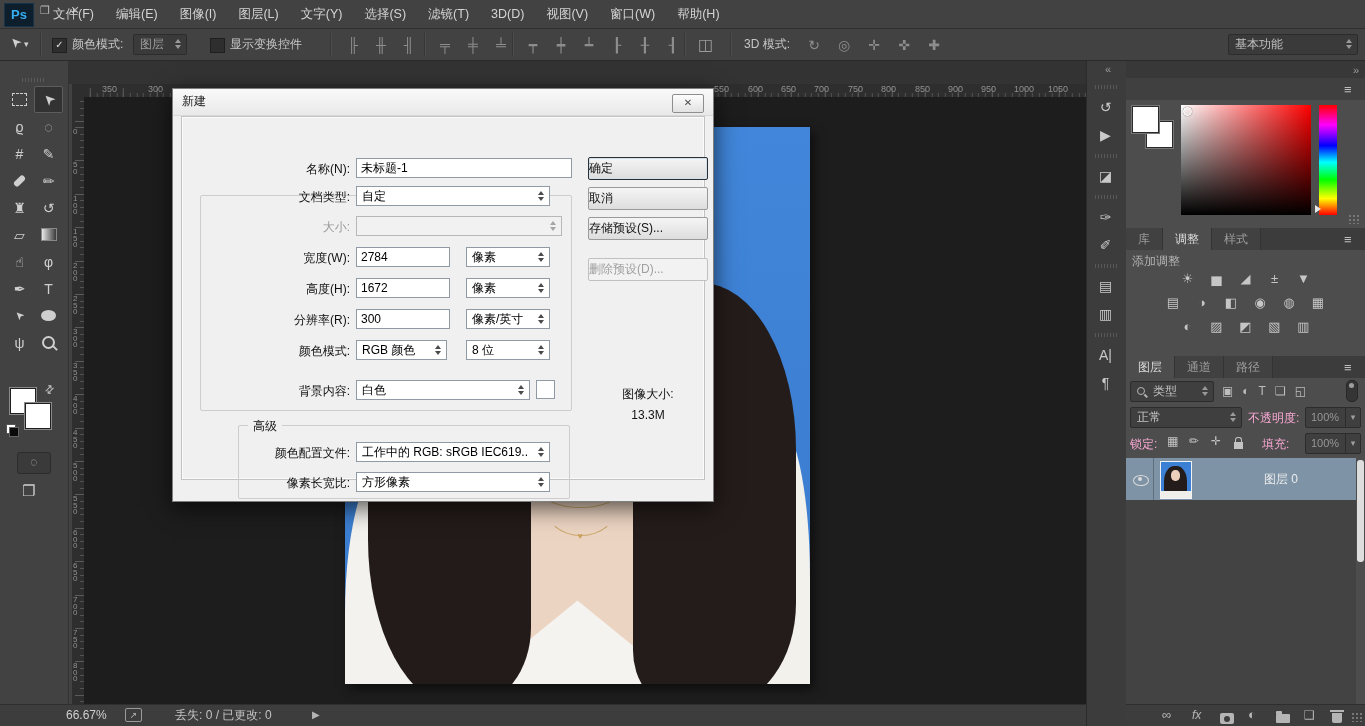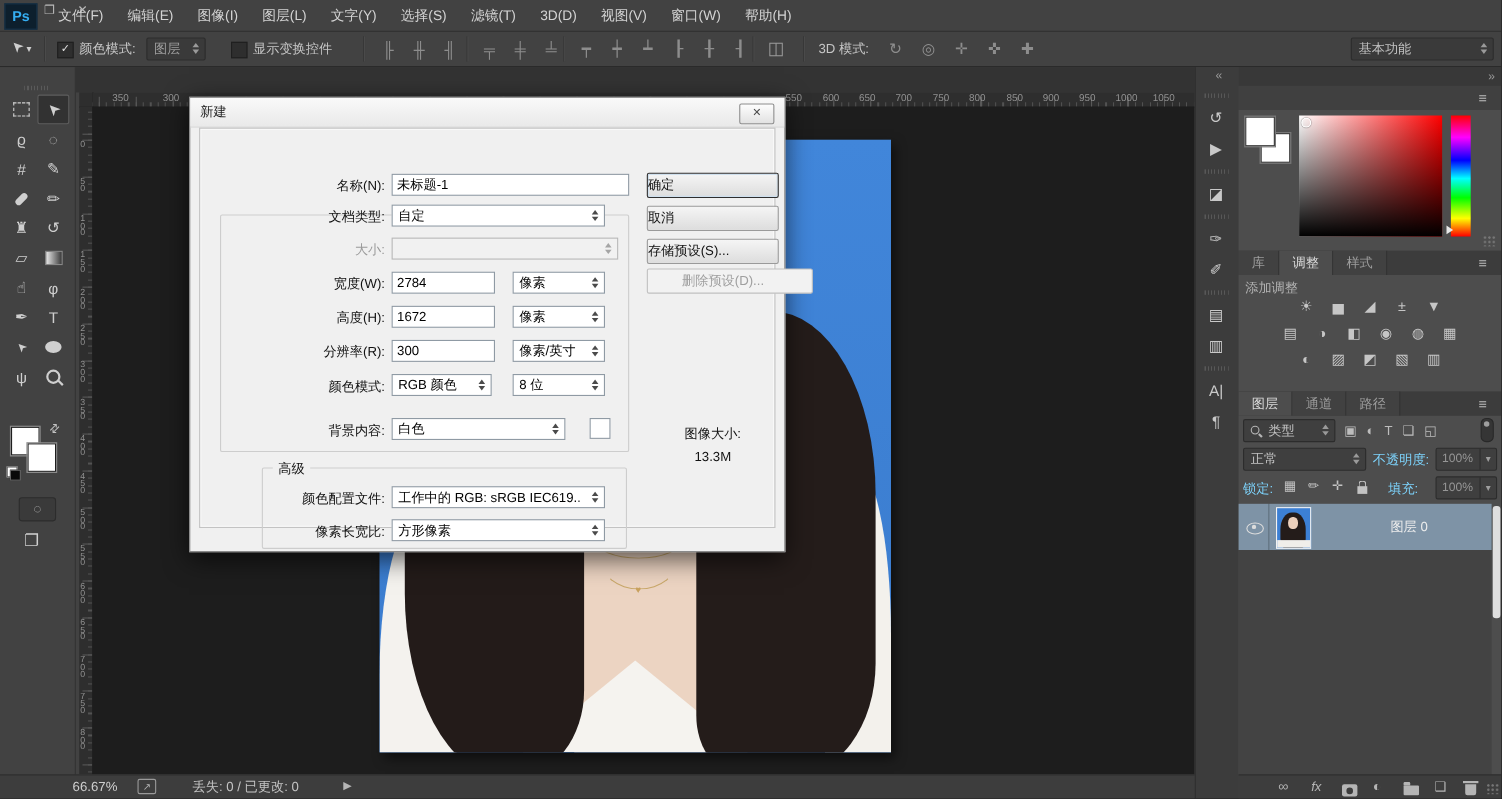--- a/index.html
+++ b/index.html
@@ -139,21 +139,21 @@
   
   #lf-dd{left:1130px;top:381px;width:82px;}
   .mag{display:inline-block;width:6px;height:6px;border:1.5px solid #b5b5b5;border-radius:50%;position:relative;margin:0 4px 0 0;}
   .mag::after{content:'';position:absolute;width:4px;height:1.5px;background:#b5b5b5;right:-4px;bottom:-2px;transform:rotate(45deg);}
   #lfIcons{left:1222px;top:381px;height:19px;display:flex;gap:9px;align-items:center;position:absolute;}
   .lf-ic{color:#bdbdbd;font-size:12px;}
   #lf-toggle{left:1346px;top:380px;width:10px;height:20px;background:#353535;border:1px solid #282828;border-radius:5px;position:absolute;}
   #lf-toggle::after{content:'';position:absolute;left:1.5px;top:2px;width:5px;height:5px;border-radius:50%;background:#9e9e9e;}
   #blend-dd{left:1130px;top:407px;width:110px;}
   #blend-dd .val{color:#c3c3c3;}
-  .plabel{position:absolute;color:#7dd3fc;font-size:12px;}
+  .plabel{position:absolute;color:#f9a8d4;font-size:12px;}
   .val-dd{position:absolute;background:#3f3f3f;border:1px solid #2c2c2c;border-radius:2px;height:19px;}
   .val-dd .v{position:absolute;left:5px;font-size:11px;line-height:19px;color:#969696;}
   .val-dd .btn{position:absolute;right:0;top:0;width:14px;height:100%;border-left:1px solid #2c2c2c;color:#9e9e9e;
                font-size:9px;text-align:center;line-height:19px;}
   .lock-ic{position:absolute;color:#c3c3c3;font-size:12px;top:434px;}
   .lockico{width:9px;height:7px;background:#c3c3c3;position:relative;display:inline-block;}
   .lockico::before{content:'';position:absolute;top:-5px;left:1px;width:5px;height:5px;border:1.5px solid #c3c3c3;border-bottom:none;border-radius:3px 3px 0 0;}
   #layer-row{left:1126px;top:458px;width:230px;height:42px;background:#7e93a6;}
   #eye-col{left:1126px;top:458px;width:27px;height:42px;border-right:1px solid rgba(0,0,0,.25);position:absolute;}
   .eye{position:absolute;left:7px;top:17px;width:14px;height:9px;border:1.5px solid #dcdcdc;border-radius:60% 60%;}
@@ -677,21 +677,21 @@
       </div>
       <div class="wdd" style="left:284px;top:223px;width:84px;">
         <span class="val">8 位</span>
         <span class="spin">
             <i class="up"></i>
             <i class="dn"></i>
           </span>
       </div>
 
       <span class="dlabel" style="left:38px;top:266px;">背景内容:</span>
-      <div class="wdd" style="left:174px;top:263px;width:158px;">
+      <div class="wdd" style="left:174px;top:263px;width:174px;">
         <span class="val">白色</span>
         <span class="spin">
             <i class="up"></i>
             <i class="dn"></i>
           </span>
       </div>
       <div id="bg-color-swatch"></div>
 
       <div id="adv-frame"></div>
       <span id="adv-legend">高级</span>
@@ -710,20 +710,20 @@
         <span class="val">方形像素</span>
         <span class="spin">
             <i class="up"></i>
             <i class="dn"></i>
           </span>
       </div>
 
       <div class="dbtn default" style="top:40px;">确定</div>
       <div class="dbtn" style="top:70px;">取消</div>
       <div class="dbtn" style="top:100px;">存储预设(S)...</div>
-      <div class="dbtn disabled" style="top:127px;padding-left:31px;">删除预设(D)...</div>
+      <div class="dbtn disabled" style="top:141px;">删除预设(D)...</div>
 
       <span id="imgsize-label">图像大小:</span>
       <span id="imgsize-value">13.3M</span>
     </div>
   </div>
 
 </div>
 
 </body></html>

